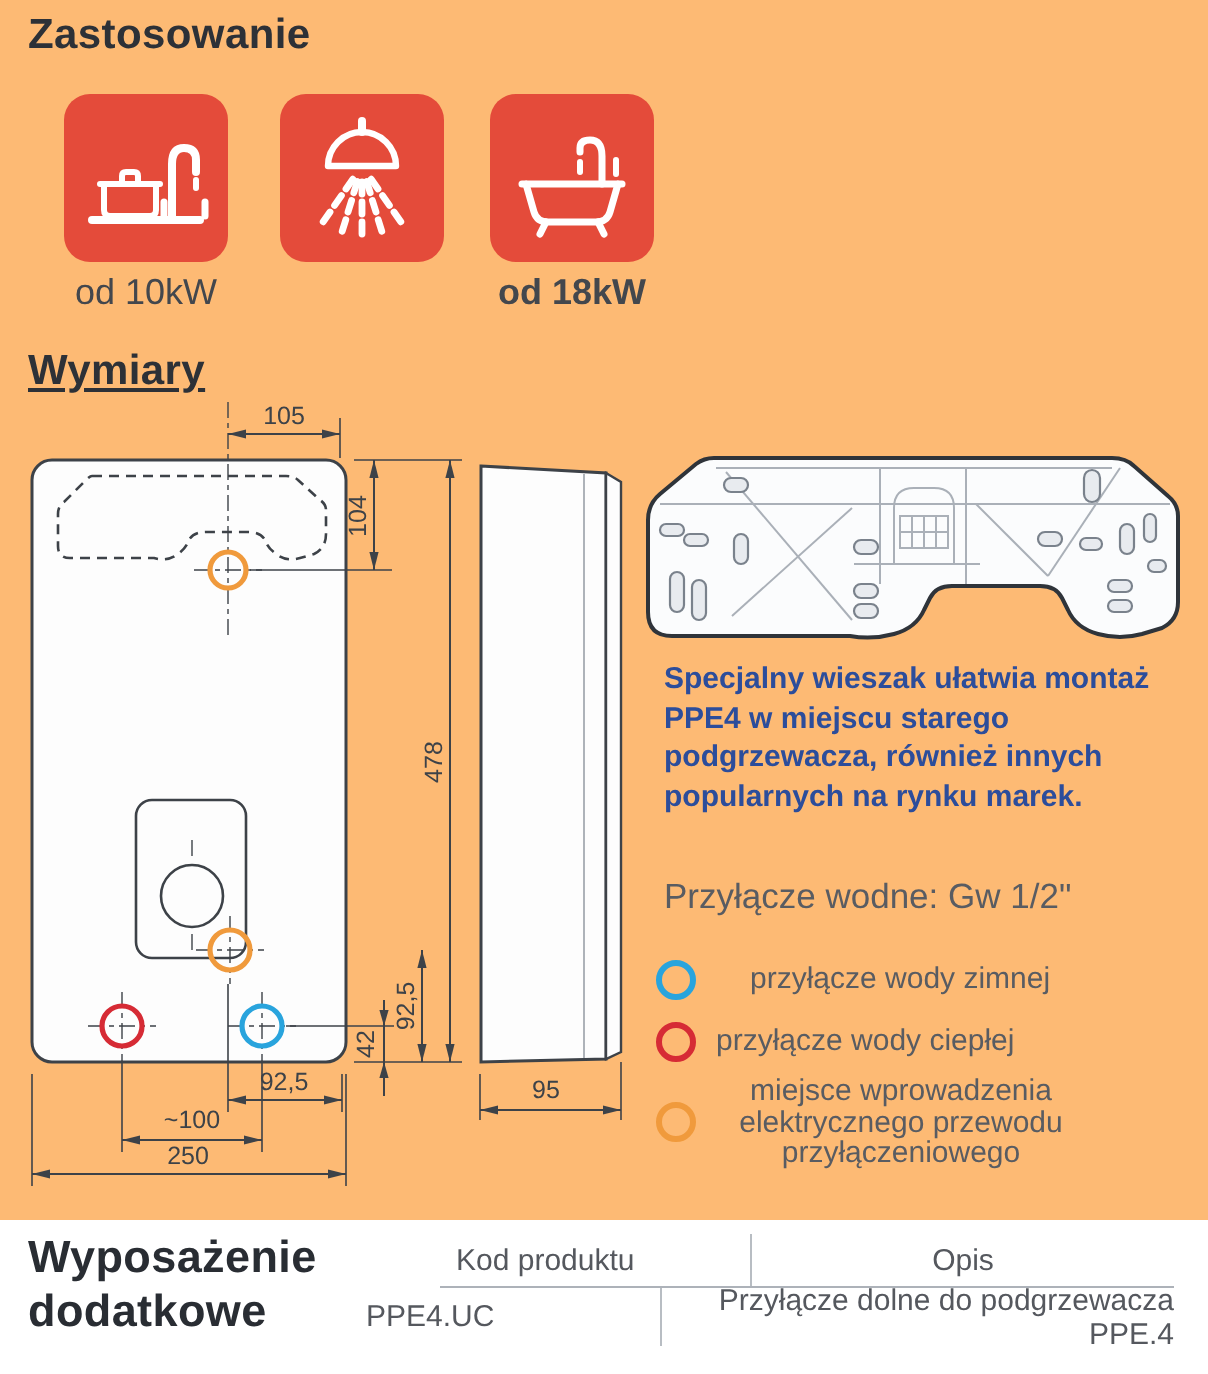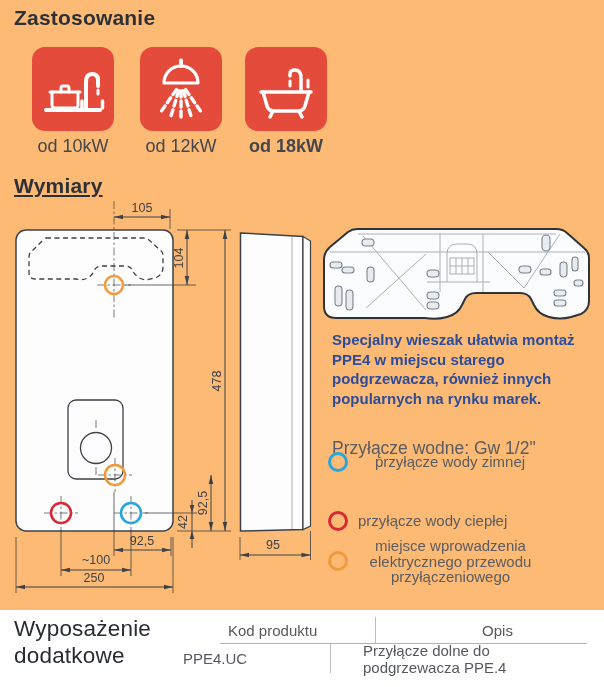--- a/index.html
+++ b/index.html
@@ -53,28 +53,28 @@
   .legend-dot{width:20px; height:20px; border-radius:50%; flex:0 0 auto; box-sizing:border-box;}
   .dot-cold{border:3px solid #29a4dd;}
   .dot-hot{border:3px solid #d62b35;}
   .dot-elec{border:3px solid #f09a3c;}
   .legend-label{font-size:15px; color:#595c62; line-height:15.5px;}
   .legend-label.wide{width:185px;text-align:center;}
   
   .band{position:absolute; left:0; top:610px; width:604px; height:77px; background:#ffffff;}
   .acc-title{
     position:absolute; left:14px; top:615px; width:178px;
-    font-size:22.5px; font-weight:normal; color:#292d33; line-height:27px; letter-spacing:.2px;
+    font-size:22.5px; font-weight:bold; color:#292d33; line-height:27px; letter-spacing:.2px;
   }
   .acc-table{position:absolute; left:175px; top:617px; width:412px; font-size:15px; color:#55585e;}
   .acc-row{display:flex; align-items:center; height:26px;}
   .acc-row.head{border-bottom:1.5px solid #adb2b9;margin-left:45px;}
   .acc-row.body{height:29px;}
   .acc-c1{width:155px; padding-left:8px; box-sizing:border-box;}
-  .acc-c2{flex:1; text-align:left; border-left:1px solid #b8bdc3; align-self:stretch; display:flex; align-items:center; justify-content:center;padding-left:32px;}
+  .acc-c2{flex:1; text-align:right; border-left:1px solid #b8bdc3; align-self:stretch; display:flex; align-items:center; justify-content:center;}
 </style>
 </head>
 <body>
 
 <div class="page">
 
   <div class="section-title" style="top:6px;">Zastosowanie</div>
 
   <div class="tile" style="left:32px;">
     <svg width="64" height="64" viewBox="0 0 64 64" fill="none" stroke="#ffffff" stroke-linecap="round">
@@ -117,21 +117,20 @@
       <path d="M9,35 L13,49 Q14.5,54 20,54 H44 Q49.5,54 51,49 L55,35" stroke-width="3.5"></path>
       <path d="M19,54 L16,60" stroke-width="3.5"></path>
       <path d="M45,54 L48,60" stroke-width="3.5"></path>
       <path d="M47,35 V21 Q47,13 41,13 Q36,13 36,17 V19" stroke-width="3.5"></path>
       <path d="M36,24 V29" stroke-width="3"></path>
       <path d="M54,23 V30" stroke-width="3"></path>
     </svg>
   </div>
 
   <div class="tile-label" style="left:22px;">od 10kW</div>
-  <div class="tile-label" style="left:130px;">od 12kW</div>
   <div class="tile-label" style="left:235px;font-weight:bold;">od 18kW</div>
 
   <div class="section-title" style="top:174px;text-decoration:underline;">Wymiary</div>
 
   <svg class="drawing" width="604" height="405" viewBox="0 195 604 405">
 
     <rect class="unit" x="16" y="230" width="157" height="301" rx="10"></rect>
 
     <path class="dash" d="M46,238 L143,238 Q147,238 149,240 L160,250 Q163,252 163,255 L163,267 Q163,274 157,277 L150,279 Q143,281 138,277 Q134,274 133,271 Q131,266 124,266 L103,266 Q96,266 94,271 Q93,274 89,277 Q84,281 77,279 L35,279 Q29,279 29,273 L29,257 Q29,253 32,251 L43,240 Q45,238 46,238 Z"></path>
 
@@ -248,21 +247,21 @@
         <rect class="slot" x="554" y="290" width="12" height="6" rx="3"></rect>
         <rect class="slot" x="554" y="300" width="12" height="6" rx="3"></rect>
         <rect class="slot" x="574" y="280" width="9" height="6" rx="3"></rect>
       </g>
     </g>
   </svg>
 
   <div class="hanger-note">Specjalny wieszak ułatwia montaż PPE4 w miejscu starego podgrzewacza, również innych popularnych na rynku marek.</div>
   <div class="water-conn">Przyłącze wodne: Gw 1/2"</div>
 
-  <div class="legend-item" style="top:452px;gap:27px;">
+  <div class="legend-item" style="top:480px;gap:27px;">
     <div class="legend-dot dot-cold"></div>
     <div class="legend-label">przyłącze wody zimnej</div>
   </div>
   <div class="legend-item" style="top:511px;">
     <div class="legend-dot dot-hot"></div>
     <div class="legend-label">przyłącze wody ciepłej</div>
   </div>
   <div class="legend-item" style="top:538px;">
     <div class="legend-dot dot-elec"></div>
     <div class="legend-label wide">miejsce wprowadzenia elektrycznego przewodu przyłączeniowego</div>

